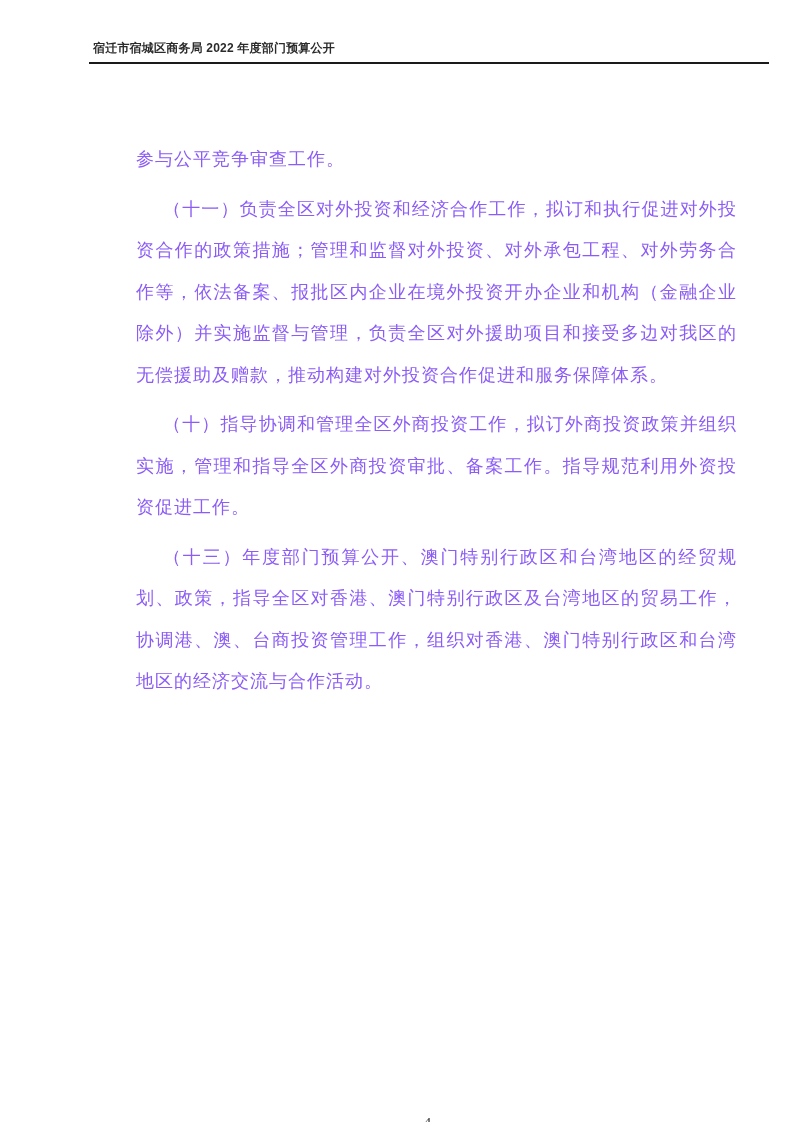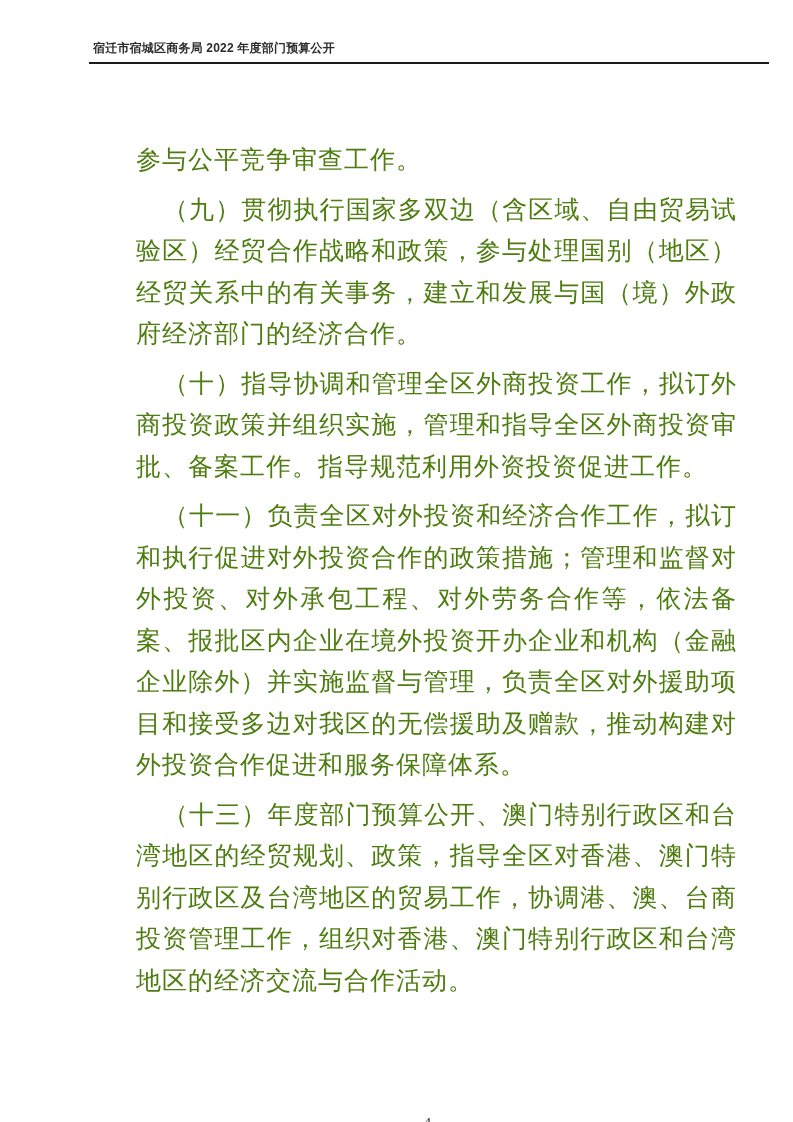--- a/index.html
+++ b/index.html
@@ -34,27 +34,27 @@
     top: 30px;
     width: 680px;
     height: 2px;
     background: #1a1a1a;
   }
   .body-text {
     position: absolute;
     left: 96px;
     top: 99px;
     width: 617px;
-    font-size: 25px;
+    font-size: 18px;
     line-height: 41.5px;
     letter-spacing: 1px;
     text-align: justify;
     text-justify: distribute;
     line-break: strict;
-    color: #4d7c0f;
+    color: #8b5cf6;
   }
   .body-text p {
     text-indent: 27px;
   }
   .body-text p.continuation {
     text-indent: 0;
   }
   .page-number {
     position: absolute;
     left: 0;
@@ -70,21 +70,20 @@
 <body>
 
 <div class="page">
 
   <div class="header-text">宿迁市宿城区商务局 2022 年度部门预算公开</div>
 
   <div class="header-rule"></div>
 
   <div class="body-text">
     <p class="continuation">参与公平竞争审查工作。</p>
-    <p>（九）贯彻执行国家多双边（含区域、自由贸易试验区）经贸合作战略和政策，参与处理国别（地区）经贸关系中的有关事务，建立和发展与国（境）外政府经济部门的经济合作。</p>
+    <p>（十一）负责全区对外投资和经济合作工作，拟订和执行促进对外投资合作的政策措施；管理和监督对外投资、对外承包工程、对外劳务合作等，依法备案、报批区内企业在境外投资开办企业和机构（金融企业除外）并实施监督与管理，负责全区对外援助项目和接受多边对我区的无偿援助及赠款，推动构建对外投资合作促进和服务保障体系。</p>
     <p>（十）指导协调和管理全区外商投资工作，拟订外商投资政策并组织实施，管理和指导全区外商投资审批、备案工作。指导规范利用外资投资促进工作。</p>
-    <p>（十一）负责全区对外投资和经济合作工作，拟订和执行促进对外投资合作的政策措施；管理和监督对外投资、对外承包工程、对外劳务合作等，依法备案、报批区内企业在境外投资开办企业和机构（金融企业除外）并实施监督与管理，负责全区对外援助项目和接受多边对我区的无偿援助及赠款，推动构建对外投资合作促进和服务保障体系。</p>
     <p>（十三）年度部门预算公开、澳门特别行政区和台湾地区的经贸规划、政策，指导全区对香港、澳门特别行政区及台湾地区的贸易工作，协调港、澳、台商投资管理工作，组织对香港、澳门特别行政区和台湾地区的经济交流与合作活动。</p>
   </div>
 
   <div class="page-number">- 4 -</div>
 
 </div>
 
 </body></html>

